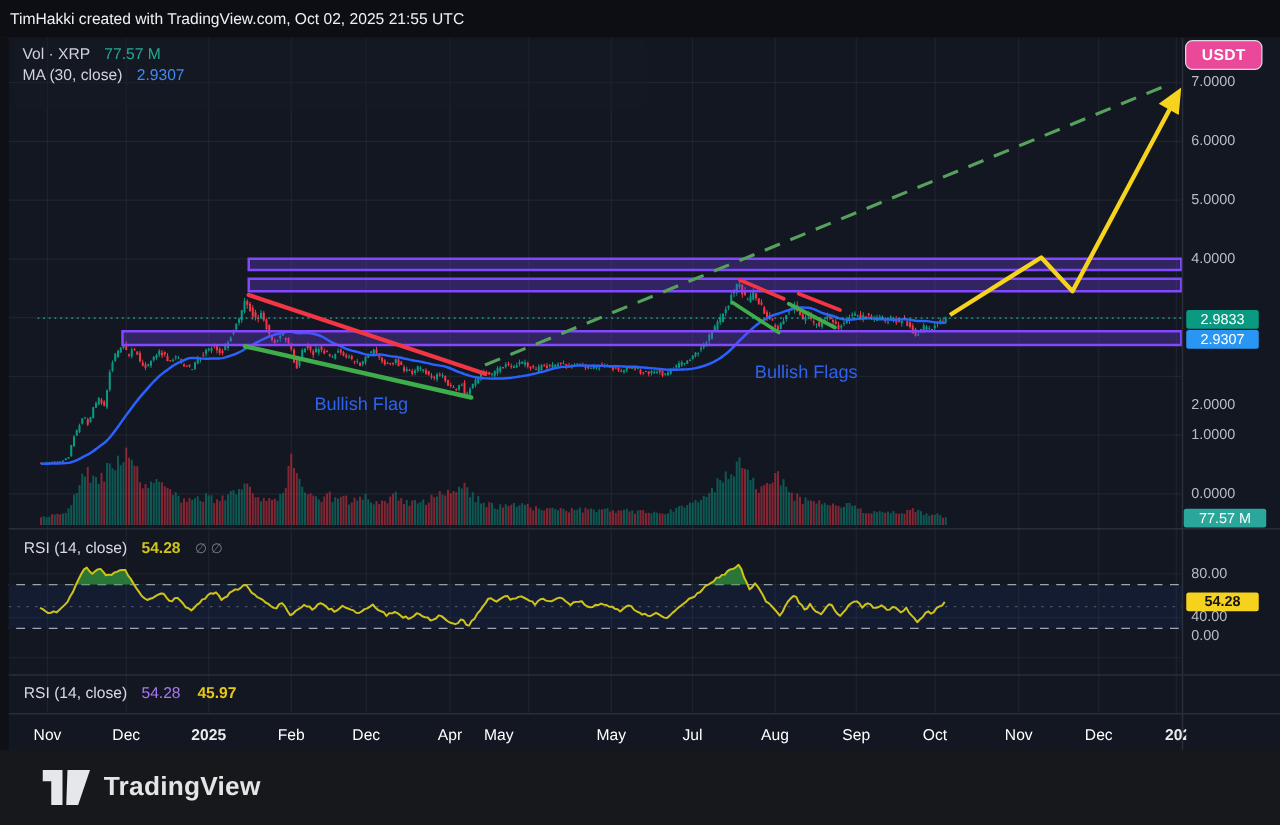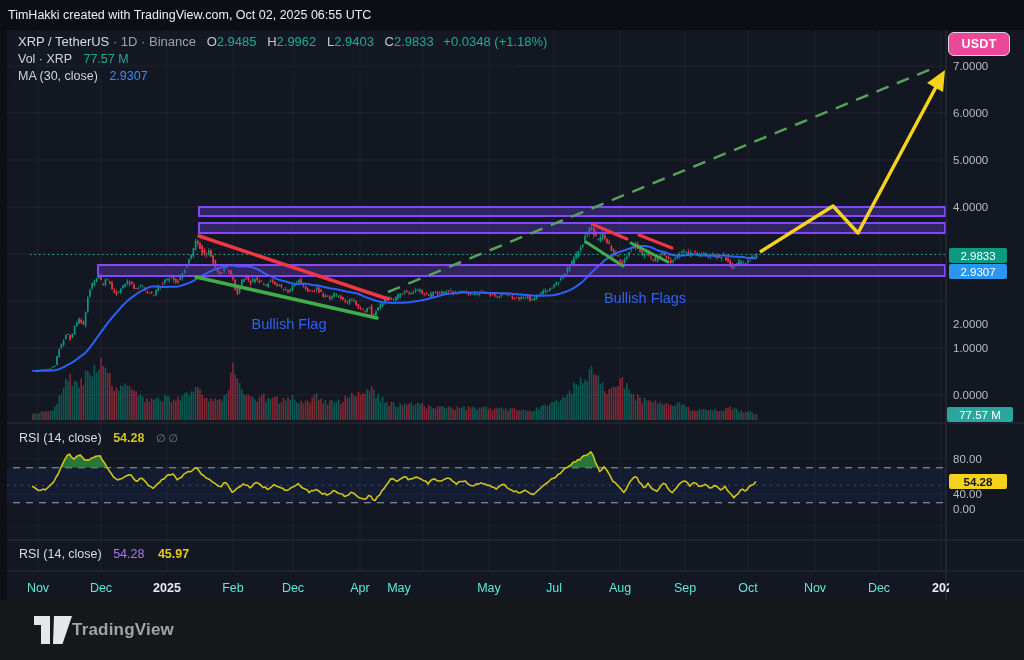--- a/index.html
+++ b/index.html
@@ -24,33 +24,33 @@
   .badge-price{top:218px;background:#0a9a81;}
   .badge-ma{top:234px;background:#2a96f3;}
   .badge-vol{top:377px;left:947px;width:66px;background:#2aa79a;}
   .badge-rsi{top:444px;background:#f5d21d;color:#14151a;font-weight:bold;}
   .rsirow{position:absolute;left:19px;top:401px;font-size:12.5px;color:#d8dbe0;z-index:5;white-space:nowrap;}
   .rsi-val{color:#d1c41c;font-weight:bold;margin-left:8px;}
   .rsi-ic{color:#787b86;margin-left:8px;font-size:11px;}
   .rsi2row{position:absolute;left:19px;top:517px;font-size:12.5px;color:#d8dbe0;z-index:5;white-space:nowrap;}
   .rsi2-v1{color:#a678f2;margin-left:8px;}
   .rsi2-v2{color:#e8c715;font-weight:bold;margin-left:10px;}
-  .mlabel{position:absolute;top:551px;transform:translateX(-50%);color:#5eead4;font-size:12.5px;z-index:5;}
+  .mlabel{position:absolute;top:551px;transform:translateX(-50%);color:#ffffff;font-size:12.5px;z-index:5;}
   .mlabel.bold{color:#e9ebef;font-weight:bold;}
   .mlabel.clipped{transform:none;width:17px;overflow:hidden;}
   .footer{position:absolute;top:600px;left:0;width:1024px;height:60px;background:#17181c;display:flex;align-items:center;padding-left:34px;box-sizing:border-box;}
-  .tv-text{color:#a3a3a3;font-size:17px;font-weight:bold;margin-left:0;letter-spacing:.2px;}
+  .tv-text{color:#e5e5e5;font-size:21px;font-weight:bold;margin-left:11px;letter-spacing:.2px;}
 </style>
 </head>
 <body>
 
 <div class="screen">
 
   <div class="topbar">
-    <span>TimHakki created with TradingView.com, Oct 02, 2025 06:55 UTC</span>
+    <span>TimHakki created with TradingView.com, Oct 02, 2025 21:55 UTC</span>
   </div>
 
   <div class="chart">
     <svg id="cv" width="1024" height="570">
         <g>
           <line x1="0" y1="36" x2="946" y2="36" stroke="rgba(255,255,255,0.055)" stroke-width="1"></line>
           <line x1="0" y1="83" x2="946" y2="83" stroke="rgba(255,255,255,0.055)" stroke-width="1"></line>
           <line x1="0" y1="130" x2="946" y2="130" stroke="rgba(255,255,255,0.055)" stroke-width="1"></line>
           <line x1="0" y1="177" x2="946" y2="177" stroke="rgba(255,255,255,0.055)" stroke-width="1"></line>
           <line x1="0" y1="224" x2="946" y2="224" stroke="rgba(255,255,255,0.055)" stroke-width="1"></line>
@@ -1105,29 +1105,20 @@
           <line x1="0" y1="393" x2="1024" y2="393" stroke="#2a2e39" stroke-width="1.2"></line>
           <line x1="0" y1="510" x2="1024" y2="510" stroke="#2a2e39" stroke-width="1.2"></line>
           <line x1="0" y1="541" x2="1024" y2="541" stroke="#2a2e39" stroke-width="1.2"></line>
           <line x1="946" y1="0" x2="946" y2="570" stroke="#2a2e39" stroke-width="1.2"></line>
         </g>
       </svg>
     <div class="leftstrip"></div>
     <div class="legend-bg"></div>
 
     <div class="legend">
-      <div class="lrow lrow1">
-        <span>XRP / TetherUS</span>
-        <span style="color:#9ba0ab;">· 1D · Binance</span>
-        <span class="ohlc-k">O</span><span class="val-teal">2.9485</span>
-        <span class="ohlc-k">H</span><span class="val-teal">2.9962</span>
-        <span class="ohlc-k">L</span><span class="val-teal">2.9403</span>
-        <span class="ohlc-k">C</span><span class="val-teal">2.9833</span>
-        <span class="chg">+0.0348 (+1.18%)</span>
-      </div>
       <div class="lrow lrow2">
         <span>Vol · XRP</span>
         <span class="val-teal" style="margin-left:8px;">77.57 M</span>
       </div>
       <div class="lrow lrow3">
         <span>MA (30, close)</span>
         <span class="val-blue" style="margin-left:8px;">2.9307</span>
       </div>
     </div>
 

